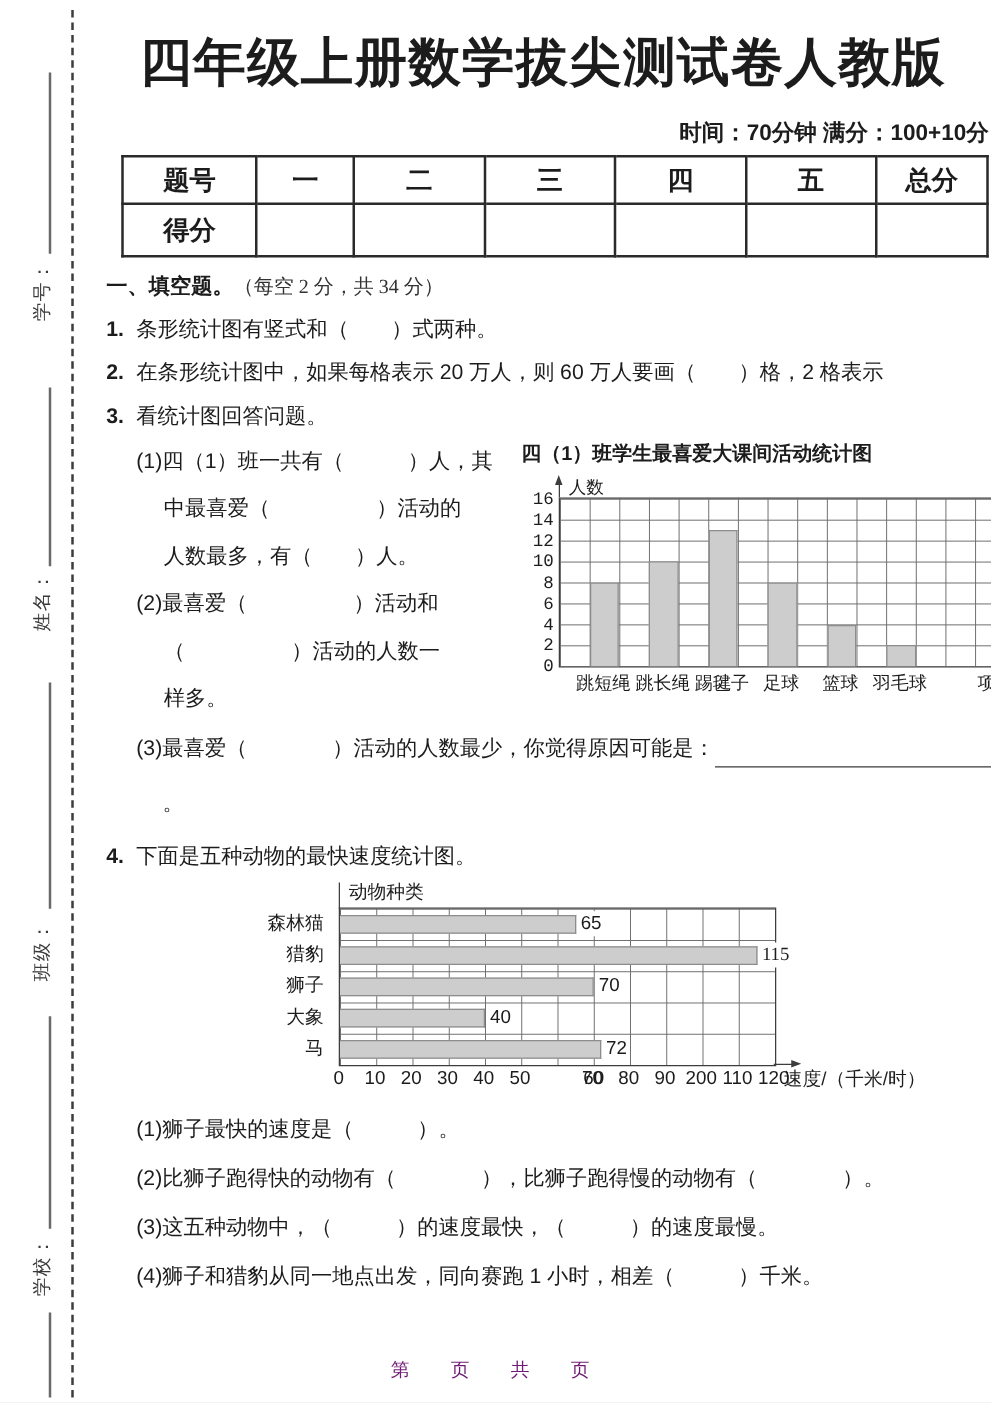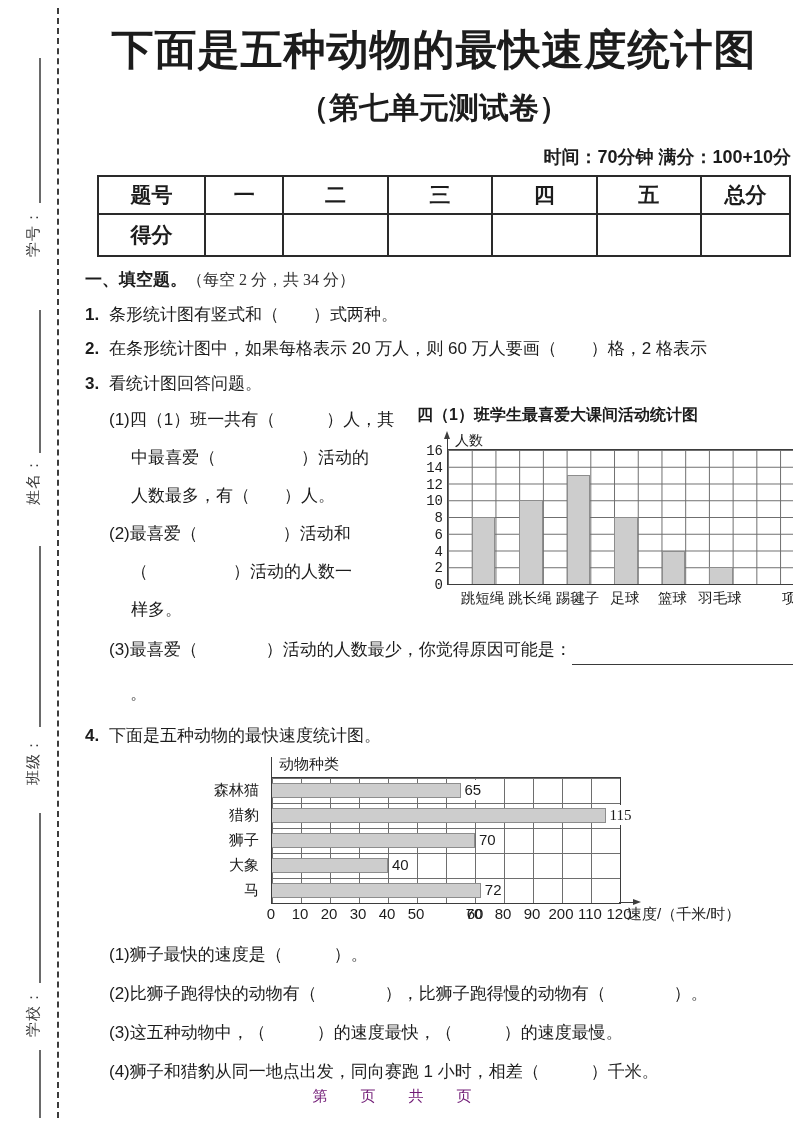--- a/index.html
+++ b/index.html
@@ -96,22 +96,21 @@
   <div class="sb-line" style="top:546px;height:181px;"></div>
   <div class="sb-line" style="top:813px;height:170px;"></div>
   <div class="sb-line" style="top:1050px;height:68px;"></div>
   <div class="sb-label" style="top:222px;">学号：</div>
   <div class="sb-label" style="top:470px;">姓名：</div>
   <div class="sb-label" style="top:750px;">班级：</div>
   <div class="sb-label" style="top:1002px;">学校：</div>
 
   <div class="main">
 
-    <div class="title">下面是五种动物的最快速度统计图</div>
-    <div class="subtitle">（第七单元测试卷）</div>
+    <div class="title">四年级上册数学拔尖测试卷人教版</div>
     <div class="info">时间：70分钟  满分：100+10分</div>
 
     <table class="score">
       <tbody>
           <tr>
         <td style="width:15.2%;">题号</td>
         <td style="width:11%;">一</td>
         <td style="width:14.8%;">二</td>
         <td style="width:14.8%;">三</td>
         <td style="width:14.8%;">四</td>

